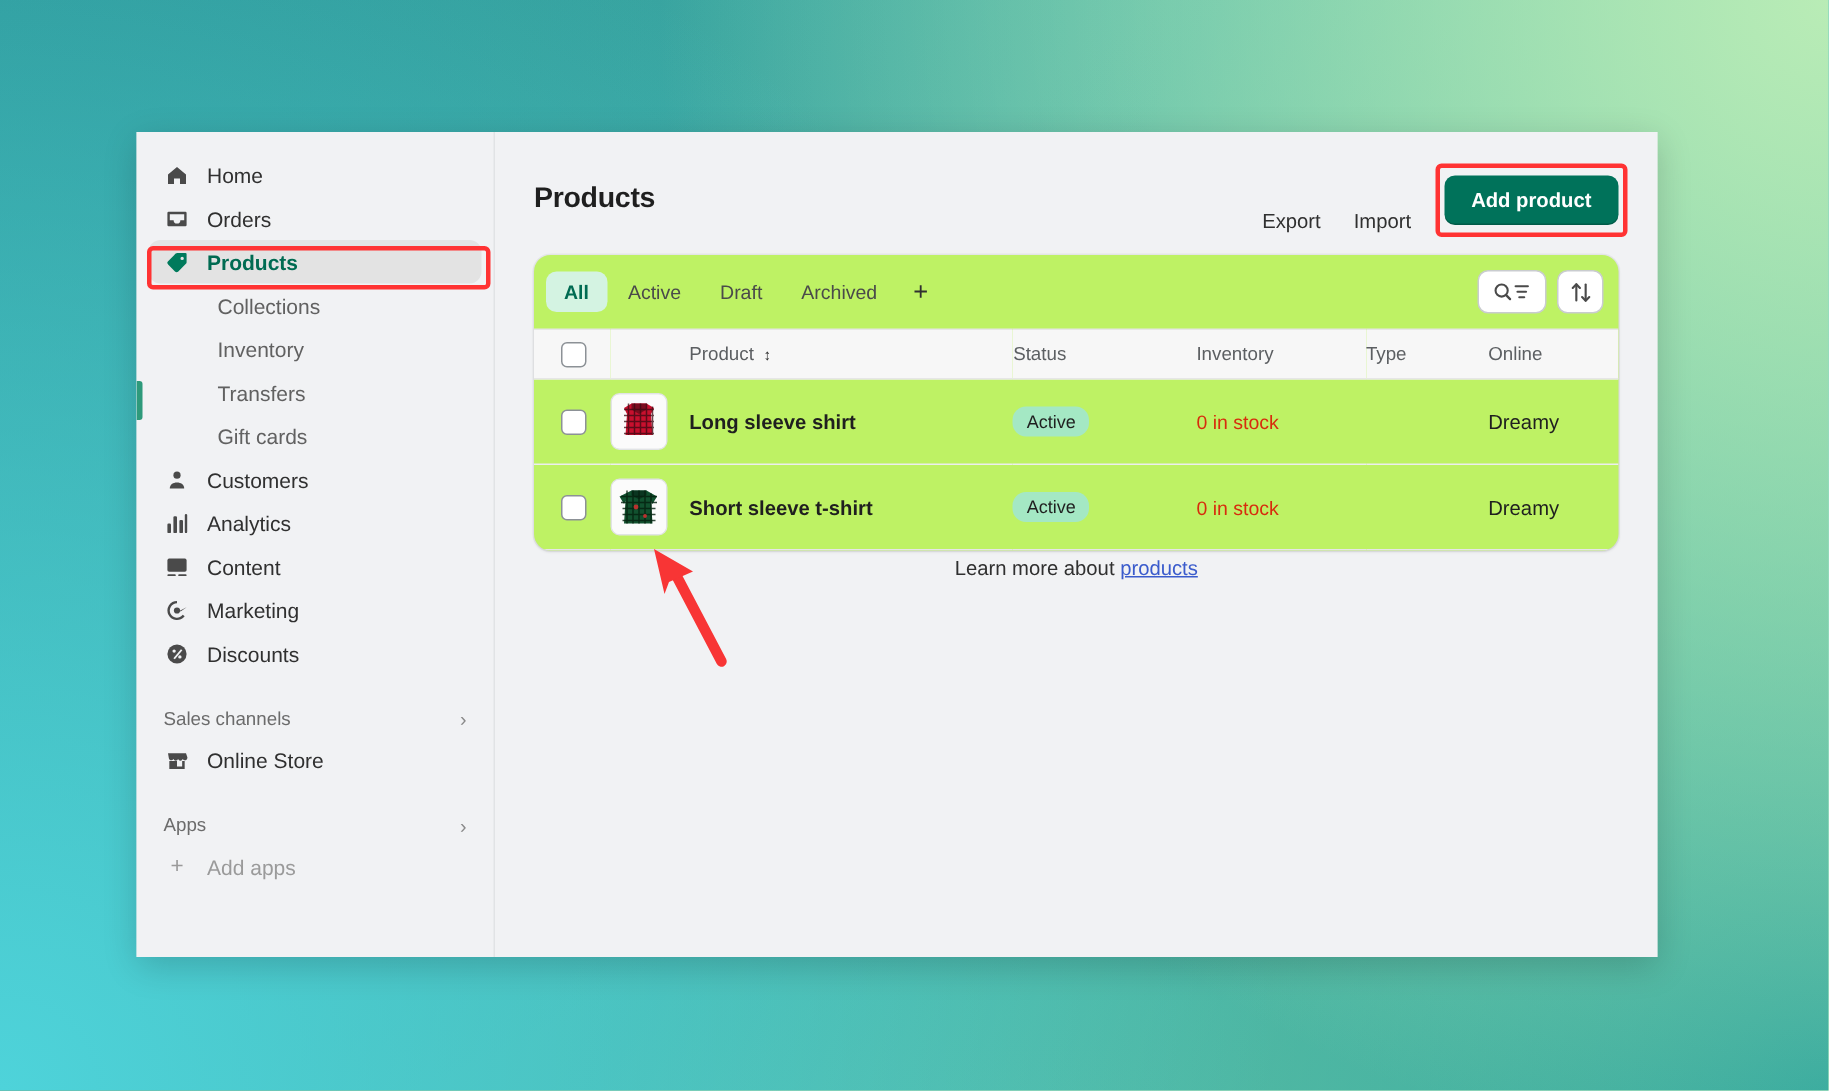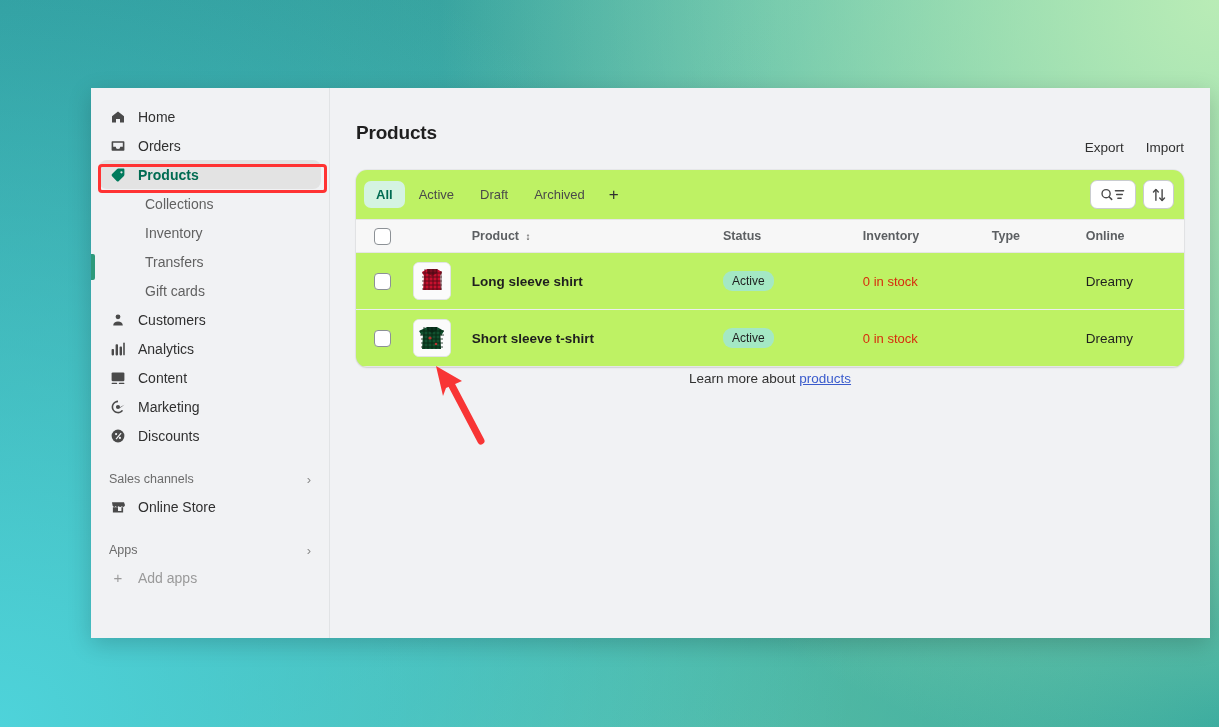--- a/index.html
+++ b/index.html
@@ -23,21 +23,21 @@
       radial-gradient(circle at 0% 0%, #2f9a9b 0%, rgba(47,154,155,0) 55%),
       radial-gradient(circle at 100% 100%, #34a89e 0%, rgba(52,168,158,0) 60%),
       linear-gradient(120deg, #35a3a0 0%, #49b4a8 50%, #8fdcab 100%);
     z-index: 0;
   }
 
   
   .window {
     position: absolute;
     left: 91px; top: 88px;
-    width: 1119px; height: 550px;
+    width: 1014px; height: 550px;
     display: flex;
     background: #f1f2f4;
     box-shadow: 0 6px 22px rgba(0,0,0,0.18);
     z-index: 1;
     overflow: hidden;
   }
 
   
   .sidebar {
     width: 239px;
@@ -174,21 +174,21 @@
     display: flex; align-items: center; justify-content: center;
     cursor: pointer;
   }
   .tool-btn.wide { width: 46px; }
 
   table { width: 100%; border-collapse: collapse; }
   thead th {
     background: #f7f7f7;
     border-top: 1px solid #e6e6e6;
     border-bottom: 1px solid #e6e6e6;
-    font-size: 12.5px; font-weight: 700; color: #5c5f62;
+    font-size: 12.5px; font-weight: 400; color: #5c5f62;
     height: 33px;
     text-align: left;
     padding: 0;
   }
   .c-check { width: 52px; padding-left: 18px !important; }
   .c-img   { width: 54px; }
   .c-name  { width: 230px; }
   .c-status{ width: 128px; }
   .c-inv   { width: 118px; }
   .c-type  { width: 86px; }
@@ -388,20 +388,24 @@
       <span>Add apps</span>
     </div>
   </nav>
 
   <main class="main">
 
     <div class="page-head">
       <h1 class="page-title">Products</h1>
       <button class="plain-btn">Export</button>
       <button class="plain-btn">Import</button>
+      <span class="add-wrap">
+        <button class="add-btn">Add product</button>
+        <span class="hl-box hl-add"></span>
+      </span>
     </div>
 
     <section class="card">
 
       <div class="tabbar">
         <div class="tab sel">All</div>
         <div class="tab">Active</div>
         <div class="tab">Draft</div>
         <div class="tab">Archived</div>
         <div class="tab-plus">+</div>

